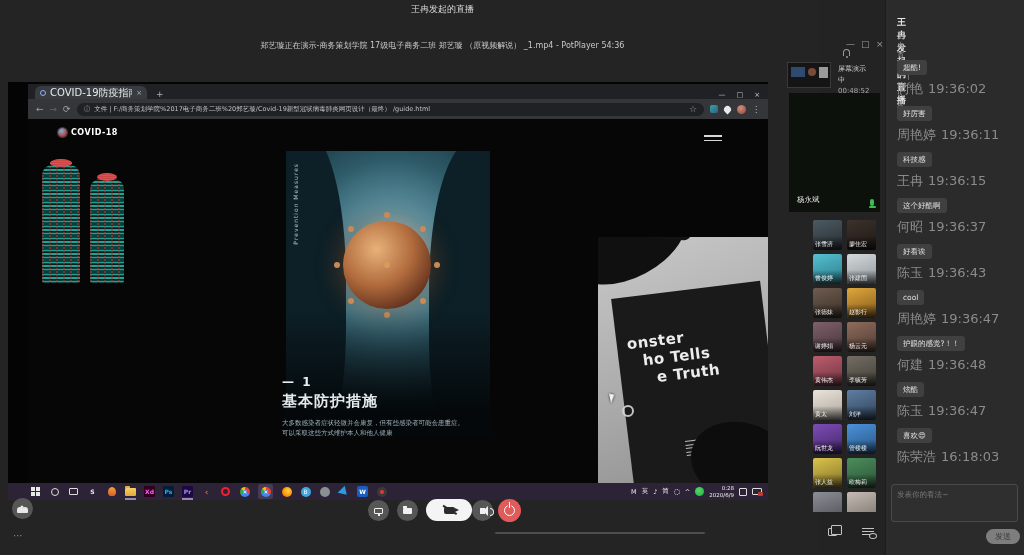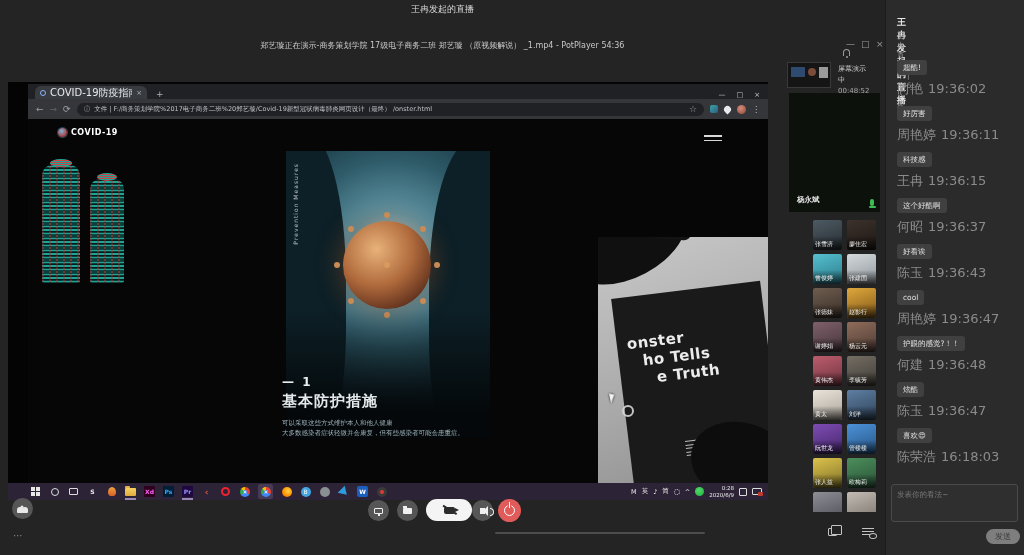--- a/index.html
+++ b/index.html
@@ -146,21 +146,21 @@
   .people { width:14px; height:9px; position:relative; }
   .people::before,.people::after { content:""; position:absolute; bottom:0; width:6px; height:6px; background:#e8e8e8; border-radius:3px 3px 1px 1px; }
   .people::before { left:1px; } .people::after { left:6px; box-shadow:-3px -3px 0 -1.5px #e8e8e8; }
   .progress { left:495px; top:532px; width:210px; height:2px; background:#4d4d4d; border-radius:1px; }
 
   
   .thumb { left:787px; top:62px; width:44px; height:26px; background:#151515; border:1px solid #3a3a3a; overflow:hidden; }
   .thumb i { position:absolute; }
   .share-status { left:838px; top:64px; font-size:7px; color:#cfcfcf; line-height:11px; }
   .share-timer { color:#a8a8a8; }
-  .maintile { left:789px; top:93px; width:91px; height:119px; background:#0c110c;font-weight:bold; }
+  .maintile { left:789px; top:93px; width:91px; height:119px; background:#0c110c; }
   .maintile .nm { position:absolute; left:8px; bottom:7px; font-size:7.5px; color:#e0e0e0; }
   .mic { position:absolute; right:6px; bottom:6px; width:4px; height:7px; background:#3fba54; border-radius:2px; }
   .mic::after { content:""; position:absolute; left:-1.5px; bottom:-2px; width:7px; height:2px; background:#3fba54; border-radius:1px; }
   #pgrid { left:813px; top:220px; width:64px; height:292px; display:flex; flex-wrap:wrap; gap:4px 5px; overflow:hidden; }
   .ptile { width:29px; height:30px; border-radius:2px; position:relative; overflow:hidden; background:#555; }
   .pname { position:absolute; left:0; bottom:0; width:100%; font-size:6px; color:#f0f0f0; background:linear-gradient(transparent,rgba(0,0,0,.75)); padding:4px 1px 1px 2px; white-space:nowrap; }
   .ptile:nth-child(1){background:linear-gradient(160deg,#4d5a62,#262d32)} .ptile:nth-child(2){background:linear-gradient(160deg,#3d322c,#1c1713)}
   .ptile:nth-child(3){background:linear-gradient(160deg,#56c0d0,#2a7a88)} .ptile:nth-child(4){background:linear-gradient(160deg,#d4d8da,#8f989e)}
   .ptile:nth-child(5){background:linear-gradient(160deg,#6e5c4f,#3a2f27)} .ptile:nth-child(6){background:linear-gradient(160deg,#e0a83c,#7e5618)}
   .ptile:nth-child(7){background:linear-gradient(160deg,#7e6069,#46343c)} .ptile:nth-child(8){background:linear-gradient(160deg,#8e6c5b,#4e3b33)}
@@ -225,35 +225,35 @@
           <span>×</span>
         </div>
       </div>
 
       <div id="toolbar">
         <span class="nav">←</span>
         <span class="nav dim">→</span>
         <span class="nav">⟳</span>
         <div id="addrbar">
           <span class="nav" style="font-size:6.5px">ⓘ</span>
-          <span class="url">文件 | F:/商务策划学院%2017电子商务二班%20郑艺璇/Covid-19新型冠状病毒肺炎网页设计（最终） /onster.html</span>
+          <span class="url">文件 | F:/商务策划学院%2017电子商务二班%20郑艺璇/Covid-19新型冠状病毒肺炎网页设计（最终） /guide.html</span>
           <span class="nav">☆</span>
         </div>
         <div class="tb-right">
           <span class="ext-tile"></span>
           <span class="pin"></span>
           <span class="b-avatar"></span>
           <span class="kebab">⋮</span>
         </div>
       </div>
 
       <div id="webpage">
         <div class="abs logo">
           <span class="virus-ico"></span>
-          <span>COVID-19</span>
+          <span>COVID-18</span>
         </div>
         <div class="abs menu-icon">
             <i></i>
             <i></i>
           </div>
 
         <div class="abs figs">
           <div class="fig f1"></div>
             <div class="fig f2"></div>
         </div>
@@ -262,22 +262,22 @@
           <div class="cave-l"></div>
             <div class="cave-r"></div>
           <div class="virus"></div>
           <div class="vertical-label">Prevention Measures</div>
         </div>
 
         <div class="abs sect">
           <div class="num">— 1</div>
           <div class="title">基本防护措施</div>
           <div class="body">
+            <div>大多数感染者症状轻微并会康复，但有些感染者可能会患重症。</div>
             <div>可以采取这些方式维护本人和他人健康</div>
-            <div>大多数感染者症状轻微并会康复，但有些感染者可能会患重症。</div>
           </div>
         </div>
 
         <div class="abs magazine">
           <div class="hand-t"></div>
           <div class="poster">
             <div class="pl">onster</div>
             <div class="pl i2">ho Tells</div>
             <div class="pl i3">e Truth</div>
             <div class="credits">

